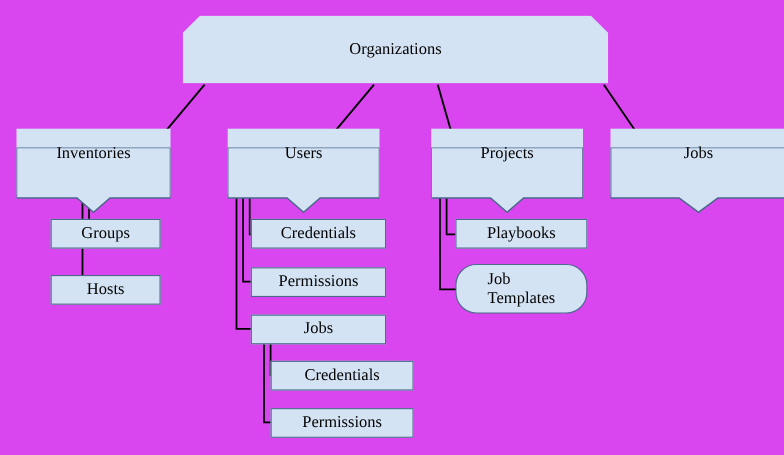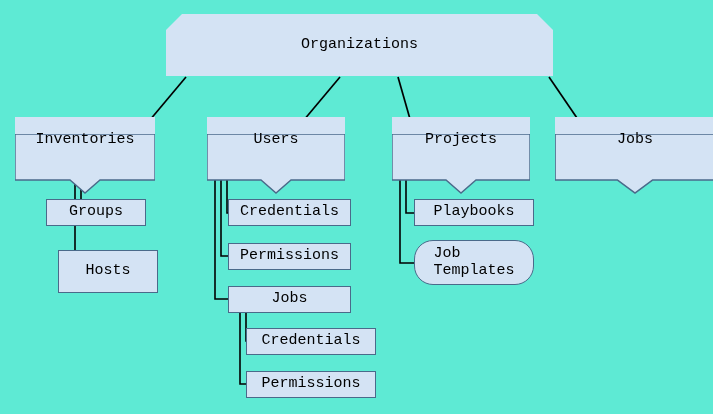--- a/index.html
+++ b/index.html
@@ -4,23 +4,23 @@
 <style>
   html, body {
     margin: 0;
     padding: 0;
     background: #000000;
   }
   #canvas {
     position: relative;
     width: 713px;
     height: 414px;
-    background: #5eead4;
+    background: #d946ef;
     overflow: hidden;
-    font-family: Liberation Mono, monospace;
+    font-family: Liberation Serif, serif;
   }
   .node {
     position: absolute;
     background: #d4e3f4;
     border: 1px solid #4a6a8a;
     box-sizing: border-box;
     color: #000000;
     font-size: 15px;
     line-height: 1.12;
     display: flex;
@@ -168,21 +168,21 @@
       <svg viewBox="0 0 136 60" preserveAspectRatio="none">
         <path d="M0,0 L136,0 L136,46 L83,46 L68,59 L53,46 L0,46 Z" fill="#d4e3f4" stroke="#4a6a8a" stroke-width="1.4"></path>
       </svg>
     </span>
     <span class="lbl">Jobs</span>
   </div>
 
   <div class="node leaf" style="left:46px; top:199px; width:100px; height:27px;">
     <span>Groups</span>
   </div>
-  <div class="node leaf" style="left:46px; top:250px; width:100px; height:43px;margin-left:12px;">
+  <div class="node leaf" style="left:46px; top:250px; width:100px; height:27px;">
     <span>Hosts</span>
   </div>
 
   <div class="node leaf" style="left:228px; top:199px; width:123px; height:27px;">
     <span>Credentials</span>
   </div>
   <div class="node leaf" style="left:228px; top:243px; width:123px; height:27px;">
     <span>Permissions</span>
   </div>
   <div class="node leaf" style="left:228px; top:286px; width:123px; height:27px;">

